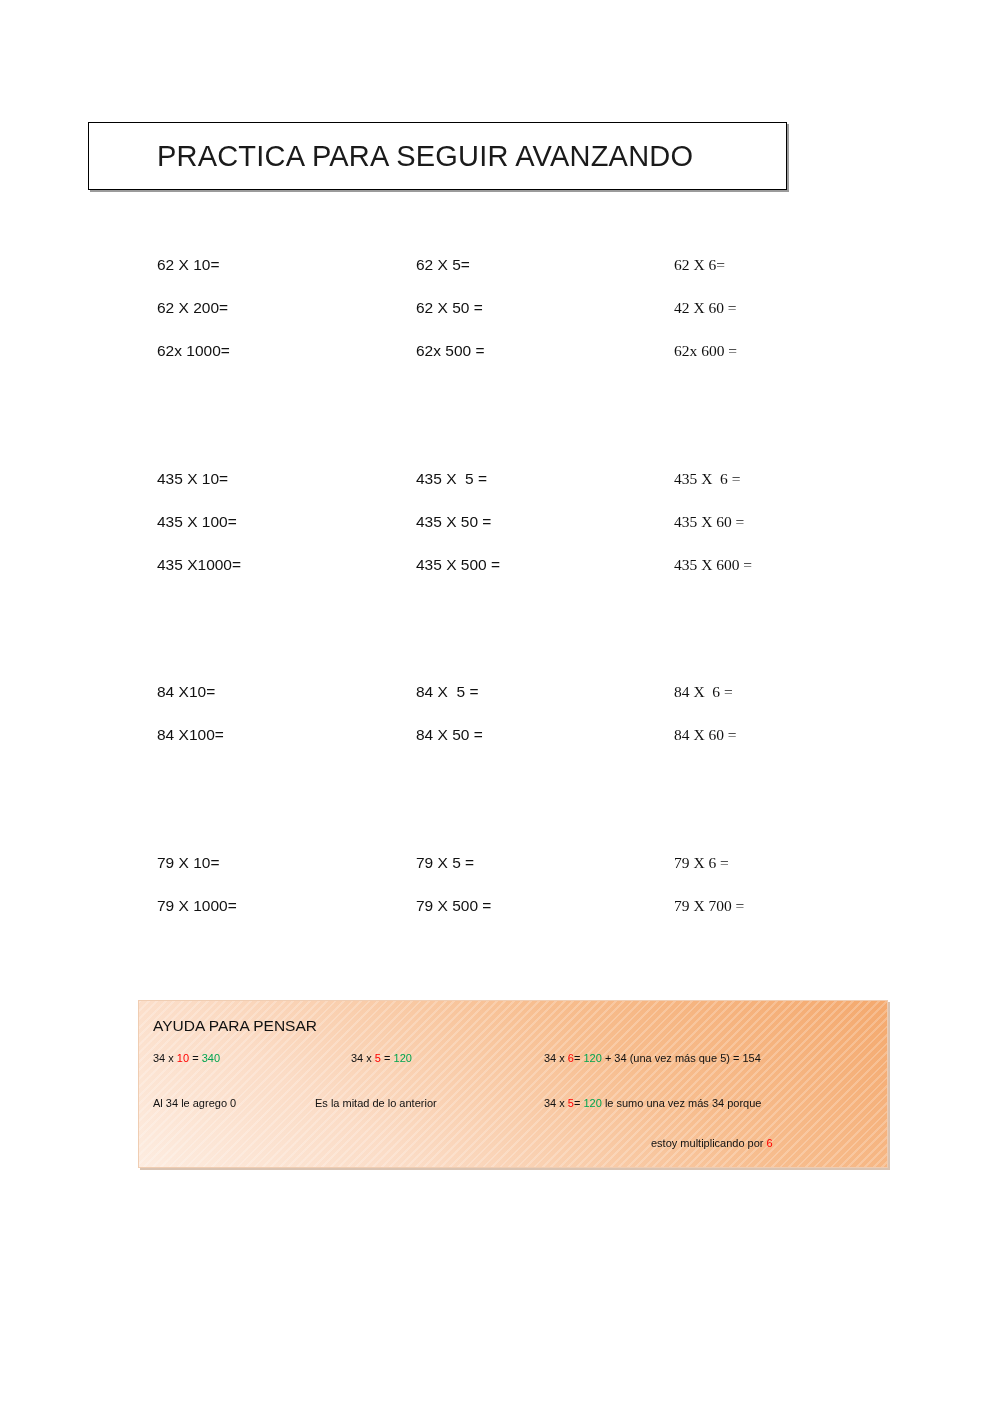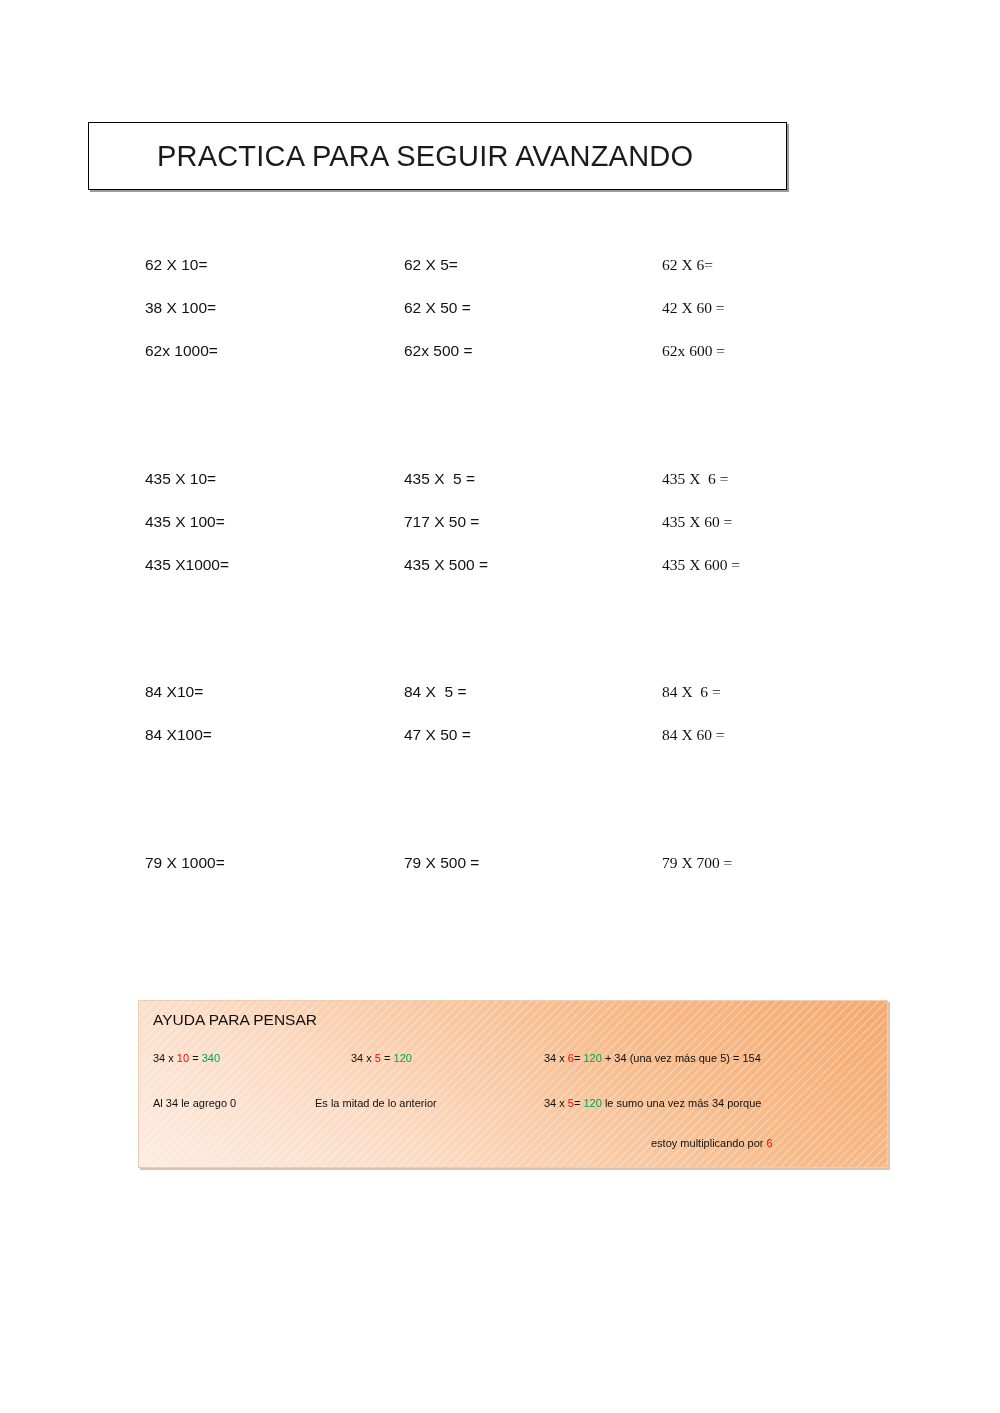--- a/index.html
+++ b/index.html
@@ -35,21 +35,21 @@
     transform: translateY(-50%);
     font-size: 29px;
     letter-spacing: 0.2px;
     color: #1a1a1a;
     white-space: nowrap;
   }
 
   
   .exercise-block {
     position: absolute;
-    left: 4px;
+    left: 16px;
     width: 840px;
   }
   .ex-row {
     position: relative;
     height: 43px;
   }
   .ex-cell {
     position: absolute;
     font-size: 15.5px;
     color: #111111;
@@ -82,21 +82,21 @@
         rgba(255,255,255,0) 2px,
         rgba(255,255,255,0) 6px
       ),
       linear-gradient(215deg, #f4a96e 0%, #f7bd8e 35%, #fbdcc6 72%, #fdece0 100%);
     box-shadow: 2px 2px 0 0 #d9c3b2;
     overflow: hidden;
   }
   .help-title {
     position: absolute;
     left: 14px;
-    top: 10px;
+    top: 16px;
     font-size: 15.5px;
     color: #111111;
     white-space: pre;
   }
   .help-line {
     position: absolute;
     font-size: 11px;
     color: #111111;
     white-space: pre;
   }
@@ -119,63 +119,68 @@
   <div class="title-text">PRACTICA PARA SEGUIR AVANZANDO</div>
 </div>
 
 <div class="exercise-block" id="block-0">
   <div class="ex-row">
     <span class="ex-cell col-1">62 X 10=</span>
     <span class="ex-cell col-2">62 X 5=</span>
     <span class="ex-cell col-3">62 X 6=</span>
   </div>
   <div class="ex-row">
-    <span class="ex-cell col-1">38 X 100=</span>
+    <span class="ex-cell col-1">62 X 200=</span>
     <span class="ex-cell col-2">62 X 50 =</span>
     <span class="ex-cell col-3">42 X 60 =</span>
   </div>
   <div class="ex-row">
     <span class="ex-cell col-1">62x 1000=</span>
     <span class="ex-cell col-2">62x 500 =</span>
     <span class="ex-cell col-3">62x 600 =</span>
   </div>
 </div>
 
 <div class="exercise-block" id="block-1">
   <div class="ex-row">
     <span class="ex-cell col-1">435 X 10=</span>
     <span class="ex-cell col-2">435 X  5 =</span>
     <span class="ex-cell col-3">435 X  6 =</span>
   </div>
   <div class="ex-row">
     <span class="ex-cell col-1">435 X 100=</span>
-    <span class="ex-cell col-2">717 X 50 =</span>
+    <span class="ex-cell col-2">435 X 50 =</span>
     <span class="ex-cell col-3">435 X 60 =</span>
   </div>
   <div class="ex-row">
     <span class="ex-cell col-1">435 X1000=</span>
     <span class="ex-cell col-2">435 X 500 =</span>
     <span class="ex-cell col-3">435 X 600 =</span>
   </div>
 </div>
 
 <div class="exercise-block" id="block-2">
   <div class="ex-row">
     <span class="ex-cell col-1">84 X10=</span>
     <span class="ex-cell col-2">84 X  5 =</span>
     <span class="ex-cell col-3">84 X  6 =</span>
   </div>
   <div class="ex-row">
     <span class="ex-cell col-1">84 X100=</span>
-    <span class="ex-cell col-2">47 X 50 =</span>
+    <span class="ex-cell col-2">84 X 50 =</span>
     <span class="ex-cell col-3">84 X 60 =</span>
   </div>
 </div>
 
 <div class="exercise-block" id="block-3">
+  <div class="ex-row">
+    <span class="ex-cell col-1">79 X 10=</span>
+    <span class="ex-cell col-2">79 X 5 =</span>
+    <span class="ex-cell col-3">79 X 6 =</span>
+  </div>
   <div class="ex-row">
     <span class="ex-cell col-1">79 X 1000=</span>
     <span class="ex-cell col-2">79 X 500 =</span>
     <span class="ex-cell col-3">79 X 700 =</span>
   </div>
 </div>
 
 <div class="help-box">
 
   <div class="help-title">AYUDA PARA PENSAR</div>

